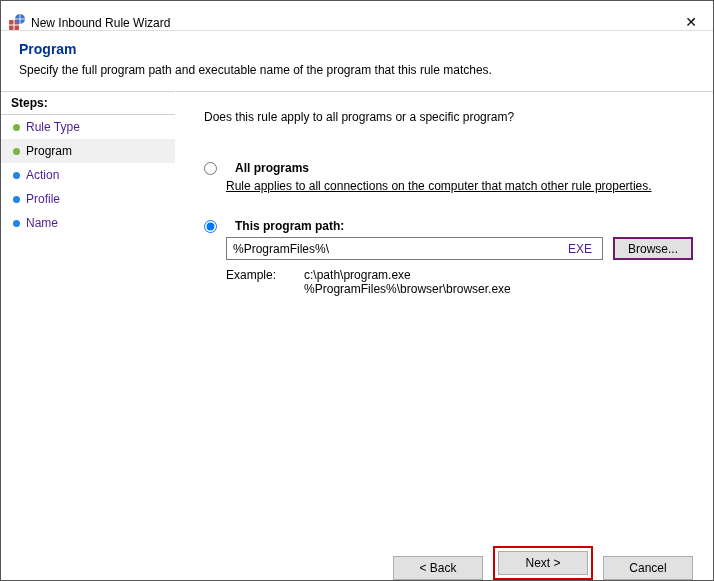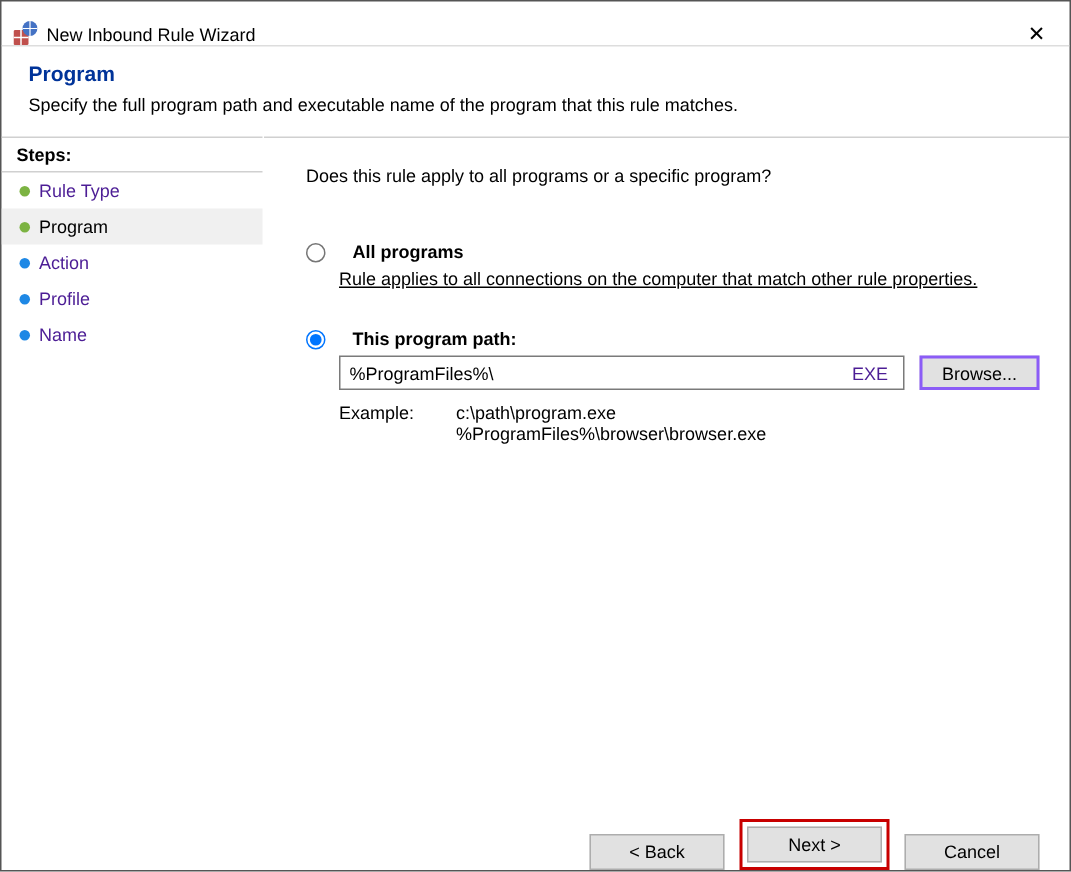--- a/index.html
+++ b/index.html
@@ -88,21 +88,21 @@
       font-size: 12px;
       font-family: inherit;
       display: flex;
       justify-content: space-between;
       align-items: center;
       background: #fff;
     }
     .ext-chip { color: #4c1d95; padding-right: 4px; margin-left: 16px; }
     .browse-btn {
       width: 80px; height: 23px;
-      border: 2px solid #8b5cf6;
+      border: 2px solid #701a75;
       background: #e1e1e1;
       font-size: 12px;
       cursor: default;
     }
 
     .example-row { display: flex; gap: 28px; margin-left: 22px; font-size: 12px; }
     .example-row .ex-label { }
 
     
     .footer {

